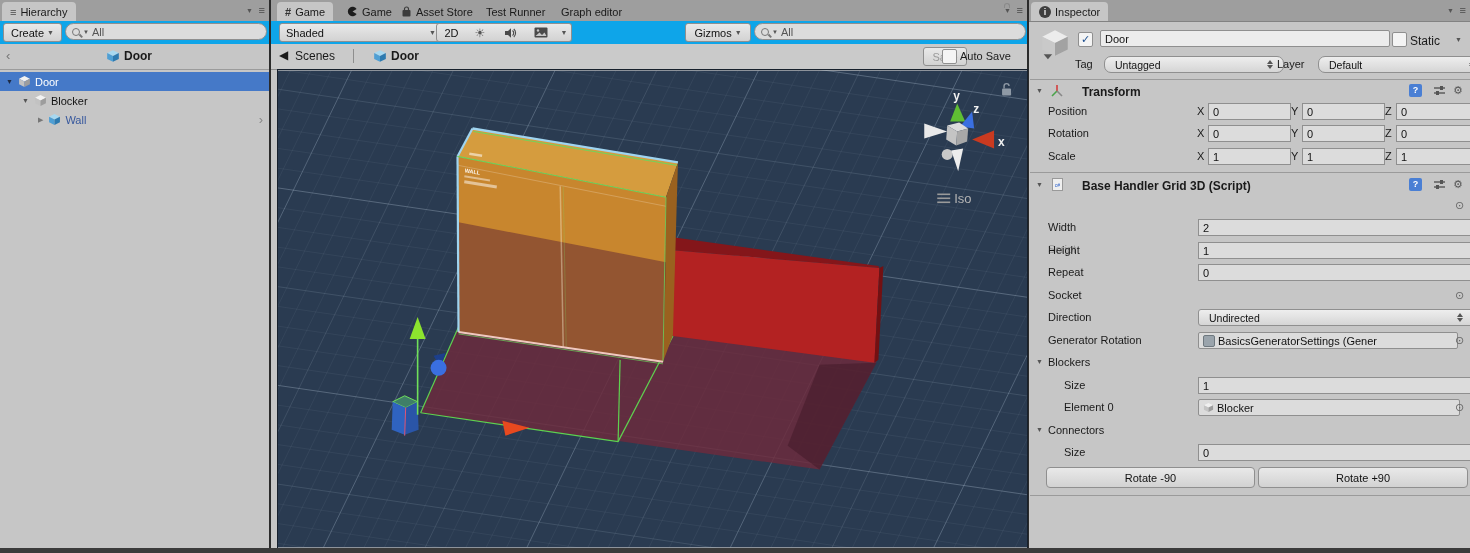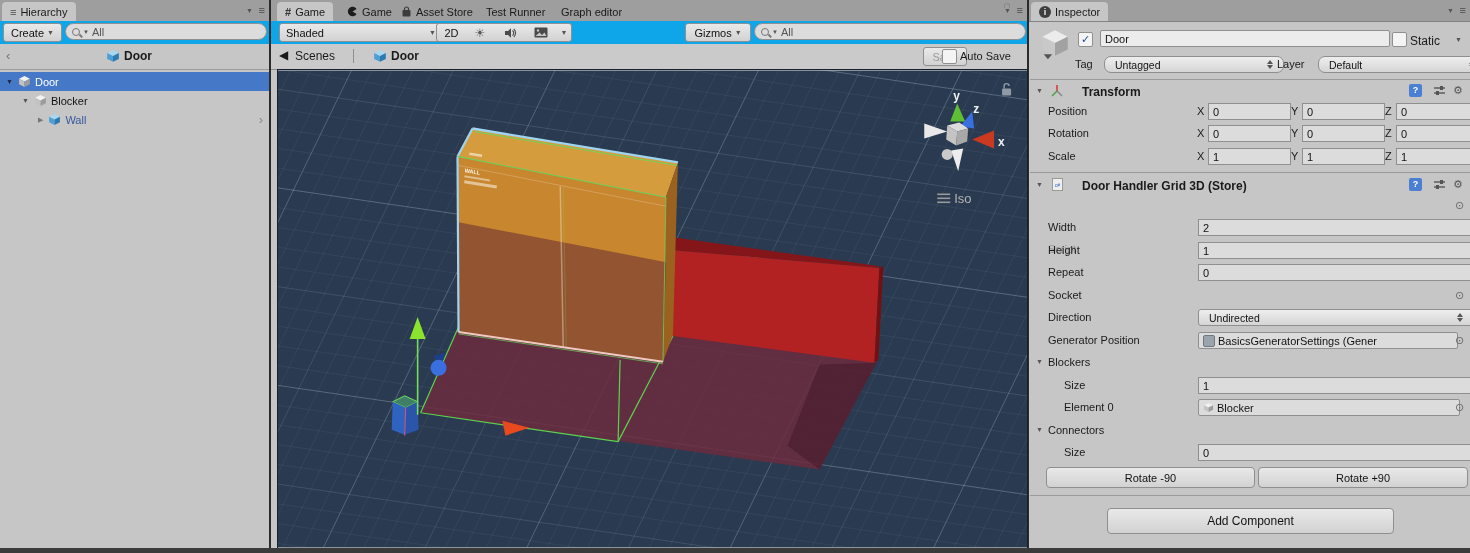--- a/index.html
+++ b/index.html
@@ -484,21 +484,21 @@
     </div>
   <span class="lbl" style="left:1385px;top:150px;">Z</span>
   <div class="field" style="left:1396px;top:148px;width:70px;">
       <span>1</span>
     </div>
 
   <div class="comp-sep" style="top:172px;"></div>
 
   <span class="tri abs" style="left:1036px;top:181px;">▼</span>
   <span class="docicon abs" style="left:1052px;top:178px;">c#</span>
-  <span class="lbl bold" style="left:1082px;top:179px;font-size:12px;">Door Handler Grid 3D (Store)</span>
+  <span class="lbl bold" style="left:1082px;top:179px;font-size:12px;">Base Handler Grid 3D (Script)</span>
   <div class="abs" style="left:1409px;top:178px;width:13px;height:13px;background:#4a7fd4;border-radius:2px;color:#fff;font-size:9px;font-weight:bold;text-align:center;line-height:13px;">?</div>
   <svg class="abs" style="left:1433px;top:179px;" width="13" height="12" viewBox="0 0 13 12">
     <line x1="1" y1="3" x2="12" y2="3" stroke="#555" stroke-width="1.4"></line>
       <line x1="1" y1="8" x2="12" y2="8" stroke="#555" stroke-width="1.4"></line>
       <rect x="7" y="1" width="3" height="4" fill="#555"></rect>
       <rect x="3" y="6" width="3" height="4" fill="#555"></rect>
   </svg>
   <span class="gear abs" style="left:1453px;top:178px;">⚙</span>
 
   <span class="lbl dim" style="left:1048px;top:207px;margin-top:36px;">Script</span>
@@ -524,21 +524,21 @@
 
   <span class="lbl" style="left:1048px;top:311px;">Direction</span>
   <div class="popup" style="left:1198px;top:309px;width:254px;border-radius:3px;font-size:10.5px;">
     <span>Undirected</span>
     <span class="updn">
         <i class="u"></i>
         <i class="d"></i>
       </span>
   </div>
 
-  <span class="lbl" style="left:1048px;top:334px;">Generator Position</span>
+  <span class="lbl" style="left:1048px;top:334px;">Generator Rotation</span>
   <div class="field" style="left:1198px;top:332px;width:250px;border-radius:2px;gap:3px;">
     <span style="width:10px;height:10px;background:#9aa4ac;border:1px solid #6e787f;border-radius:2px;flex:none;"></span>
     <span>BasicsGeneratorSettings (Gener</span>
   </div>
   <span class="picker" style="left:1455px;top:334px;">⊙</span>
 
   <span class="tri abs" style="left:1036px;top:358px;">▼</span>
   <span class="lbl" style="left:1048px;top:356px;">Blockers</span>
   <span class="lbl" style="left:1064px;top:379px;">Size</span>
   <div class="field" style="left:1198px;top:377px;width:266px;">
@@ -565,18 +565,15 @@
 
   <div class="btn" style="left:1046px;top:467px;width:207px;height:19px;border-radius:4px;">
     <span>Rotate -90</span>
   </div>
   <div class="btn" style="left:1258px;top:467px;width:208px;height:19px;border-radius:4px;">
     <span>Rotate +90</span>
   </div>
 
   <div class="comp-sep" style="top:495px;"></div>
 
-  <div class="btn" style="left:1107px;top:508px;width:285px;height:24px;border-radius:4px;font-size:12px;">
-    <span>Add Component</span>
-  </div>
 
   <div class="abs" style="left:0;right:0;top:548px;height:5px;background:#3b3b3b;"></div>
 </div>
 
 </body></html>

